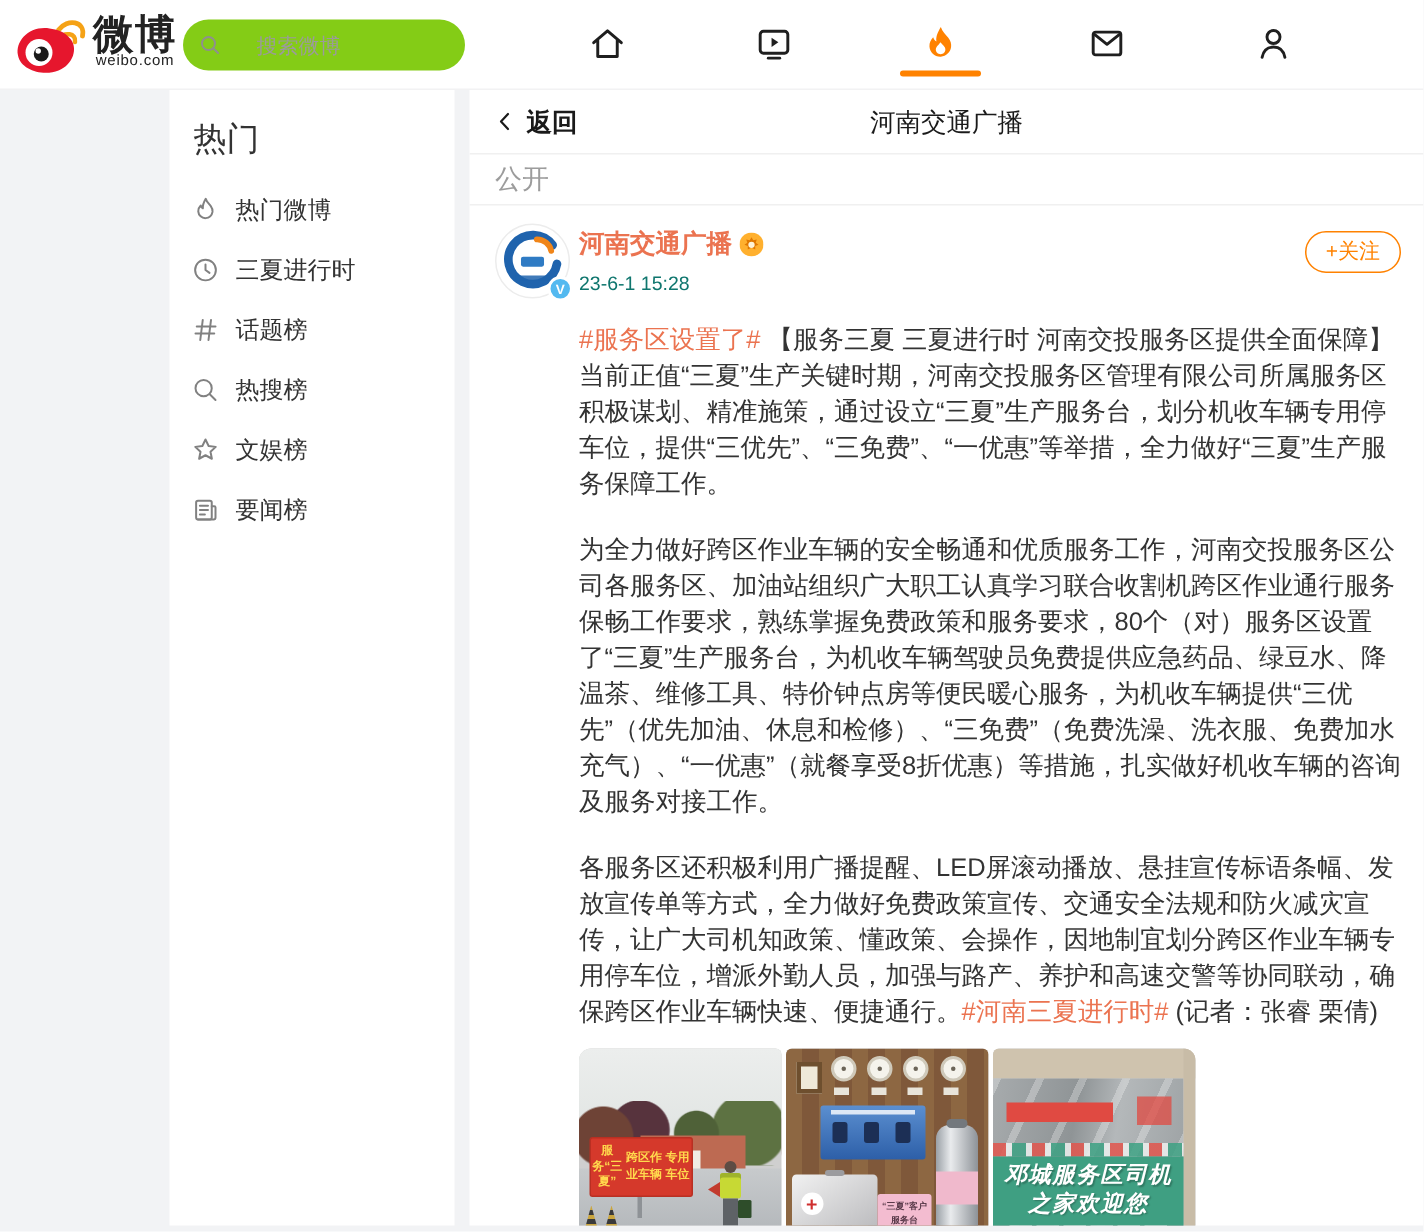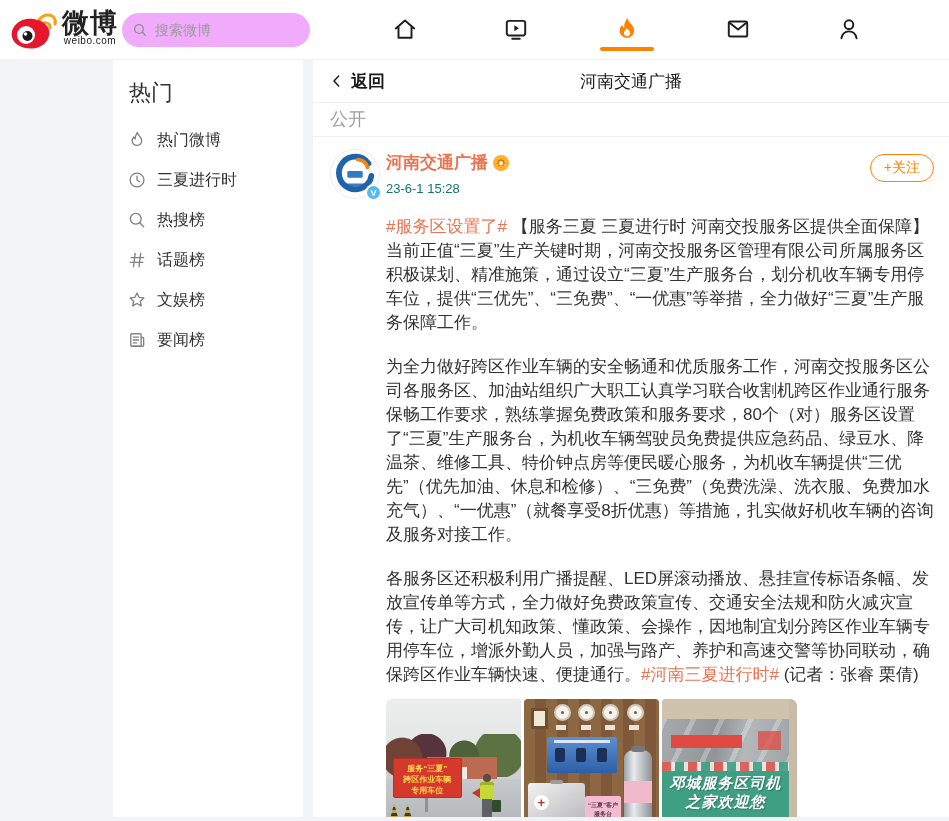--- a/index.html
+++ b/index.html
@@ -9,21 +9,21 @@
     background:#f2f3f5;
     font-family:"Liberation Sans","DejaVu Sans",sans-serif;
     color:#333;
   }
   
   .navbar { position:absolute; left:0; top:0; width:949px; height:60px; background:#fff; border-bottom:1px solid #f2f2f3; z-index:5; }
   .logo { position:absolute; left:8px; top:7px; display:flex; align-items:flex-start; cursor:pointer; }
   .logo-text-wrap { margin-left:2px; margin-top:2px; }
   .logo-cn { font-size:27px; font-weight:700; color:#222; letter-spacing:1px; transform:skewX(-6deg); line-height:28px; }
   .logo-en { font-size:10px; color:#222; margin-top:-2px; text-align:center; letter-spacing:.5px; }
-  .search-box { position:absolute; left:122px; top:13px; width:188px; height:34px; border-radius:17px; background:#f0abfc; display:flex; align-items:center; padding:0 10px; }
+  .search-box { position:absolute; left:122px; top:13px; width:188px; height:34px; border-radius:17px; background:#84cc16; display:flex; align-items:center; padding:0 10px;gap:16px; }
   .search-box svg { flex:0 0 auto; margin-right:7px; }
   .search-box input { border:none; outline:none; background:transparent; font-size:14px; color:#333; width:130px; font-family:inherit; }
   .search-box input::placeholder { color:#9b9b9b; }
   .nav-ic { position:absolute; top:16px; width:26px; height:26px; cursor:pointer; }
   .nav-ic svg { width:26px; height:26px; display:block; }
   .nav-home   { left:392px; }
   .nav-video  { left:503px; }
   .nav-hot    { left:614px; }
   .nav-mail   { left:725px; }
   .nav-prof   { left:836px; }
@@ -72,21 +72,21 @@
   .p1-trees { left:0; right:0; top:26%; height:32%;
     background:
       radial-gradient(circle at 12% 55%, #6e4336 0 16%, transparent 17%),
       radial-gradient(circle at 30% 45%, #57333d 0 20%, transparent 21%),
       radial-gradient(circle at 58% 50%, #4f6138 0 18%, transparent 19%),
       radial-gradient(circle at 84% 45%, #5d7242 0 21%, transparent 22%),
       radial-gradient(circle at 72% 70%, #7a4b3b 0 14%, transparent 15%); }
   .p1-bld { left:30%; top:43%; width:52%; height:17%; background:#bd6a52; }
   .p1-bld::after { content:""; position:absolute; left:45%; bottom:0; width:12%; height:55%; background:#f0ece4; }
   .p1-road { left:0; right:0; bottom:0; height:41%; background:linear-gradient(#c7cacc,#aeb2b6); }
-  .p1-sign { left:5%; top:44%; width:51%; height:29%; background:#d5392b; border:1px solid #b92f22; border-radius:2px; display:flex; flex-direction:column; align-items:center; justify-content:flex-end; color:#ffd94d; font-size:8px; font-weight:700; line-height:1.35; text-align:center; z-index:3; }
+  .p1-sign { left:5%; top:44%; width:51%; height:29%; background:#d5392b; border:1px solid #b92f22; border-radius:2px; display:flex; flex-direction:row; align-items:center; justify-content:flex-end; color:#ffd94d; font-size:8px; font-weight:700; line-height:1.35; text-align:center; z-index:3; }
   .p1-post { left:29%; top:72%; width:3px; height:12%; background:#8e9296; z-index:2; }
   .p1-cone { bottom:10%; width:11px; height:17px; background:repeating-linear-gradient(180deg,#caa53e 0 3px,#3a3a3a 3px 6px); clip-path:polygon(50% 0,92% 100%,8% 100%); z-index:3; }
   .p1-cone.c1 { left:2%; } .p1-cone.c2 { left:12%; }
   .p1-worker { right:17%; bottom:9%; width:22px; height:48px; z-index:4; }
   .p1-worker .head { position:absolute; left:7px; top:0; width:8px; height:8px; border-radius:50%; background:#5d4c44; }
   .p1-worker .vest { position:absolute; left:4px; top:8px; width:14px; height:17px; border-radius:2px; background:#c7d934; box-shadow:inset 0 3px 0 #9fb32a; }
   .p1-worker .legs { position:absolute; left:6px; top:25px; width:10px; height:18px; background:#5e6266; }
   .p1-worker .flag-r { position:absolute; left:-4px; top:14px; width:0; height:0; border-top:5px solid transparent; border-bottom:5px solid transparent; border-right:8px solid #c23b2e; }
   .p1-worker .flag-g { position:absolute; right:-3px; top:26px; width:9px; height:12px; background:#2e4d2a; border-radius:1px; }
 
@@ -199,30 +199,30 @@
   </div>
   <div class="side-item">
     <svg viewBox="0 0 24 24">
         <circle cx="12" cy="12" r="8.3"></circle>
         <path d="M12 7.5V12l3.2 2.3"></path>
       </svg>
     <span>三夏进行时</span>
   </div>
   <div class="side-item">
     <svg viewBox="0 0 24 24">
+        <path d="M9.8 4 7.8 20 M16.4 4l-2 16 M5 9.2h15 M4 14.8h15"></path>
+      </svg>
+    <span>话题榜</span>
+  </div>
+  <div class="side-item">
+    <svg viewBox="0 0 24 24">
         <circle cx="10.5" cy="10.5" r="6.5"></circle>
         <path d="M15.4 15.4 20 20"></path>
       </svg>
     <span>热搜榜</span>
-  </div>
-  <div class="side-item">
-    <svg viewBox="0 0 24 24">
-        <path d="M9.8 4 7.8 20 M16.4 4l-2 16 M5 9.2h15 M4 14.8h15"></path>
-      </svg>
-    <span>话题榜</span>
   </div>
   <div class="side-item">
     <svg viewBox="0 0 24 24">
         <path d="M12 3.6l2.5 5.2 5.7.7-4.2 3.9 1.1 5.6-5.1-2.8-5.1 2.8 1.1-5.6L3.8 9.5l5.7-.7z"></path>
       </svg>
     <span>文娱榜</span>
   </div>
   <div class="side-item">
     <svg viewBox="0 0 24 24">
         <rect x="4.5" y="4.5" width="12.5" height="15" rx="1.5"></rect>

